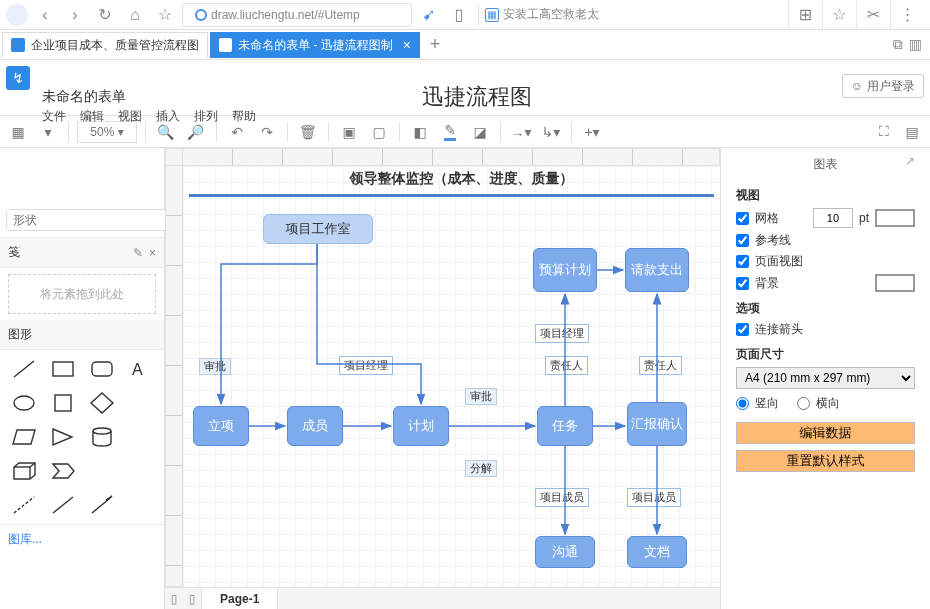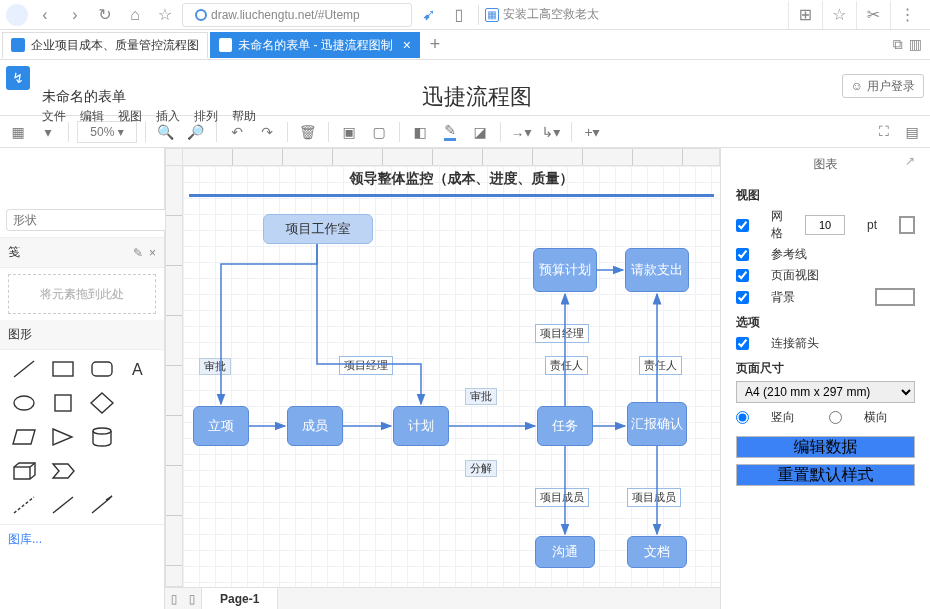--- a/index.html
+++ b/index.html
@@ -72,26 +72,26 @@
 .label-box { position: absolute; border: 1px solid #9abde8; background: #fff; color: #333; font-size: 11px; padding: 1px 4px; }
 .mini-label { position: absolute; background: #e8f0fc; border: 1px solid #bcd; font-size: 11px; padding: 0 4px; }
 .page-tabs { height: 22px; display: flex; align-items: center; border-top: 1px solid #e0e0e0; background: #f5f5f5; font-size: 12px; }
 .page-tabs .pager { width: 18px; text-align: center; color: #888; }
 .page-tabs .ptab { padding: 0 18px; height: 100%; display: flex; align-items: center; background: #fff; border-right: 1px solid #e0e0e0; border-left: 1px solid #e0e0e0; font-weight: bold; }
 
 
 .rp-title { text-align: center; font-size: 12px; color: #666; padding: 2px 0 6px 0; position: relative; }
 .rp-title .rx { position: absolute; right: 0; top: 0; color: #aaa; font-size: 12px; }
 .rp-section { font-size: 12px; font-weight: bold; margin: 8px 0 4px 0; }
-.rp-row { display: flex; align-items: center; gap: 22px; font-size: 12px; margin: 4px 0; }
+.rp-row { display: flex; align-items: center; gap: 6px; font-size: 12px; margin: 4px 0; }
 .rp-row input[type=checkbox] { width: 13px; height: 13px; }
 .rp-num { width: 40px; height: 20px; border: 1px solid #bbb; text-align: center; font-size: 11px; }
 .rp-swatch { width: 40px; height: 18px; border: 2px solid #999; background: #fff; }
 .rp-select { width: 100%; height: 22px; border: 1px solid #bbb; font-size: 12px; padding: 0 4px; }
-.rp-btn { width: 100%; height: 22px; border: 1px solid #bbb; background: #3b82f6; font-size: 16px; margin-top: 6px; cursor: pointer; }
+.rp-btn { width: 100%; height: 22px; border: 1px solid #bbb; background: #fdba74; font-size: 13px; margin-top: 6px; cursor: pointer; }
 svg.arrow { position: absolute; overflow: visible; }
 svg.arrow line, svg.arrow polyline { stroke: #4a7fd4; stroke-width: 1.5; fill: none; marker-end: url(#ah); }
 </style>
 </head>
 <body>
 
 <div class="browser-bar">
   <div class="circle"></div>
   <div class="nav-icon">‹</div>
   <div class="nav-icon">›</div>

